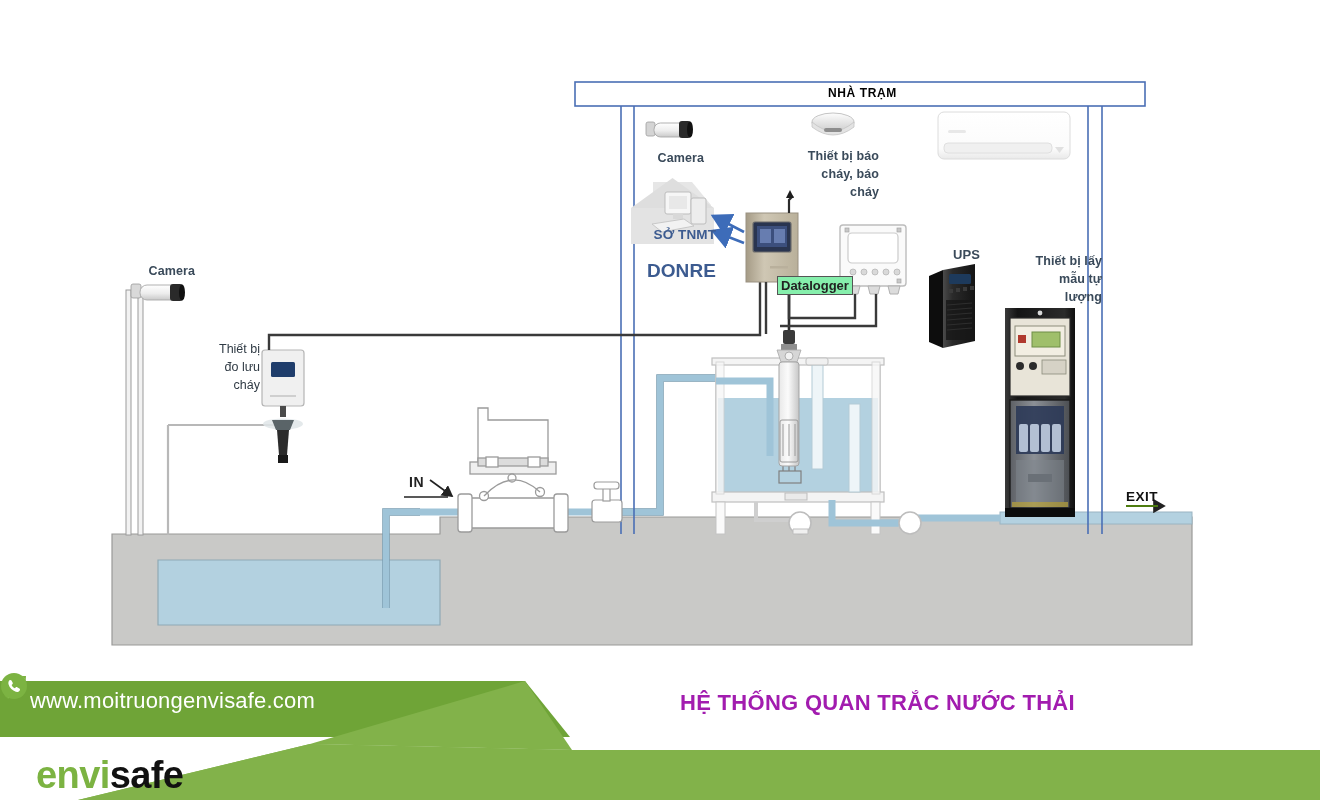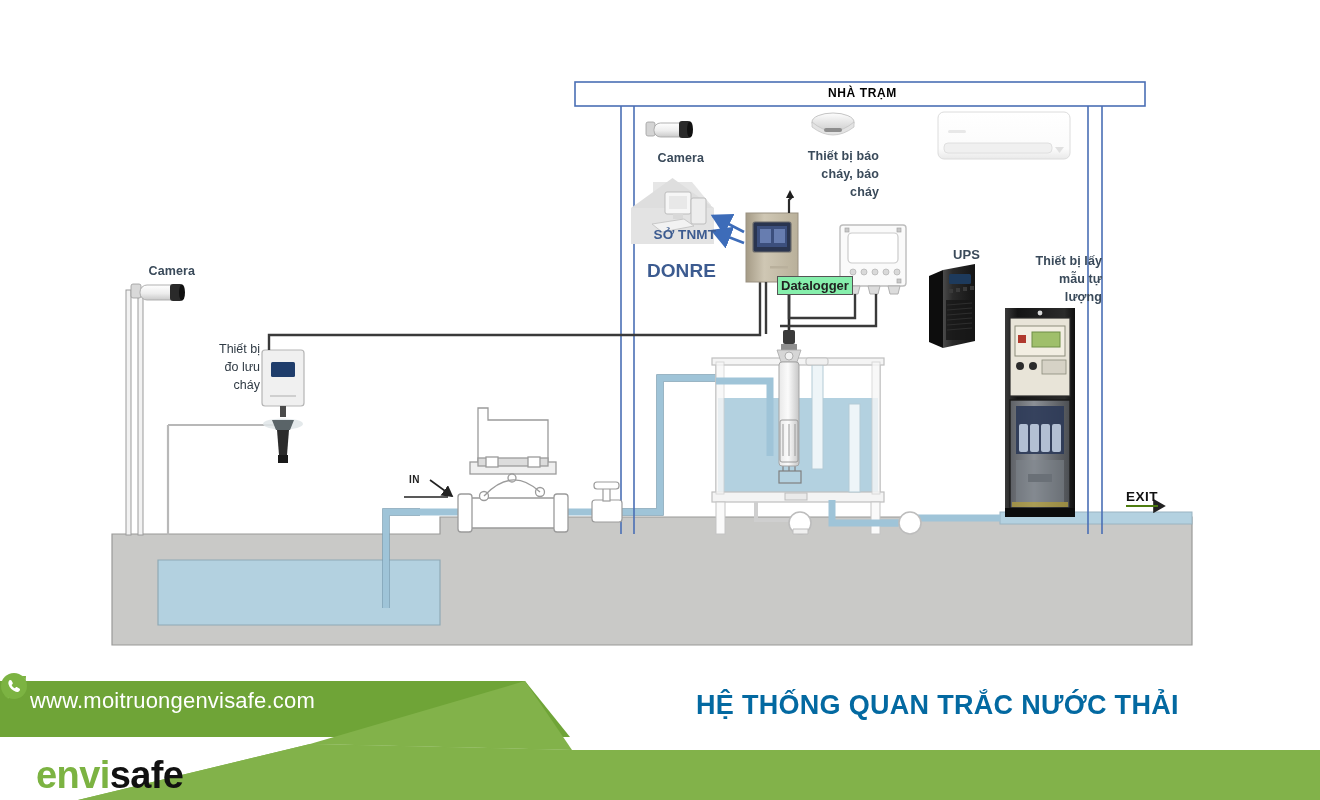--- a/index.html
+++ b/index.html
@@ -17,30 +17,30 @@
        text-align:right;font-weight:600;font-family:"Liberation Sans",sans-serif;
        letter-spacing:.1px;}
   .lbl-blue{color:#3c5b90;}
   .lbl-house{position:absolute;color:#000000;font-size:12px;font-weight:700;
              letter-spacing:.6px;font-family:"Liberation Sans",sans-serif;}
   .lbl-logger{position:absolute;background:#86efac;color:#222;font-size:13px;
               font-weight:600;padding:1px 3px;border:1px solid #555;
               font-family:"Liberation Sans",sans-serif;white-space:nowrap;}
   .lbl-flow{position:absolute;color:#2f3a44;font-size:12.5px;line-height:17px;
             font-weight:400;text-align:left;}
-  .lbl-in{position:absolute;color:#222;font-size:10px;font-weight:700;letter-spacing:.5px;}
+  .lbl-in{position:absolute;color:#222;font-size:14px;font-weight:700;letter-spacing:.5px;}
   .lbl-exit{position:absolute;color:#111;font-size:13.5px;font-weight:700;
             letter-spacing:.5px;border-bottom:2px solid #4d7c0f;padding-bottom:1px;}
 
   
   #footer{position:absolute;left:0;top:672px;width:1276px;height:128px;background:#fff;}
   #footer svg{position:absolute;left:0;top:0;}
   .f-url{position:absolute;left:30px;top:16px;color:#ffffff;font-size:22px;
          font-weight:400;letter-spacing:.2px;font-family:"Liberation Sans",sans-serif;}
-  .f-title{position:absolute;left:696px;top:18px;color:#0369a1;font-size:27px;
+  .f-title{position:absolute;left:680px;top:18px;color:#a21caf;font-size:22px;
            font-weight:700;letter-spacing:.3px;font-family:"Liberation Sans",sans-serif;
            white-space:nowrap;}
   .f-logo{position:absolute;left:36px;top:82px;font-size:38px;font-weight:700;
           letter-spacing:-.6px;font-family:"Liberation Sans",sans-serif;}
   .f-logo .g{color:#7cb342;}
   .f-logo .k{color:#111;}
   .f-phone{position:absolute;left:282px;top:73px;color:#111;font-size:25px;
            font-weight:700;letter-spacing:.2px;font-family:"Liberation Sans",sans-serif;}
   .f-phone-icon{position:absolute;left:243px;top:74px;width:28px;height:28px;}
   .f-leaf{position:absolute;left:178px;top:70px;width:30px;height:30px;}

